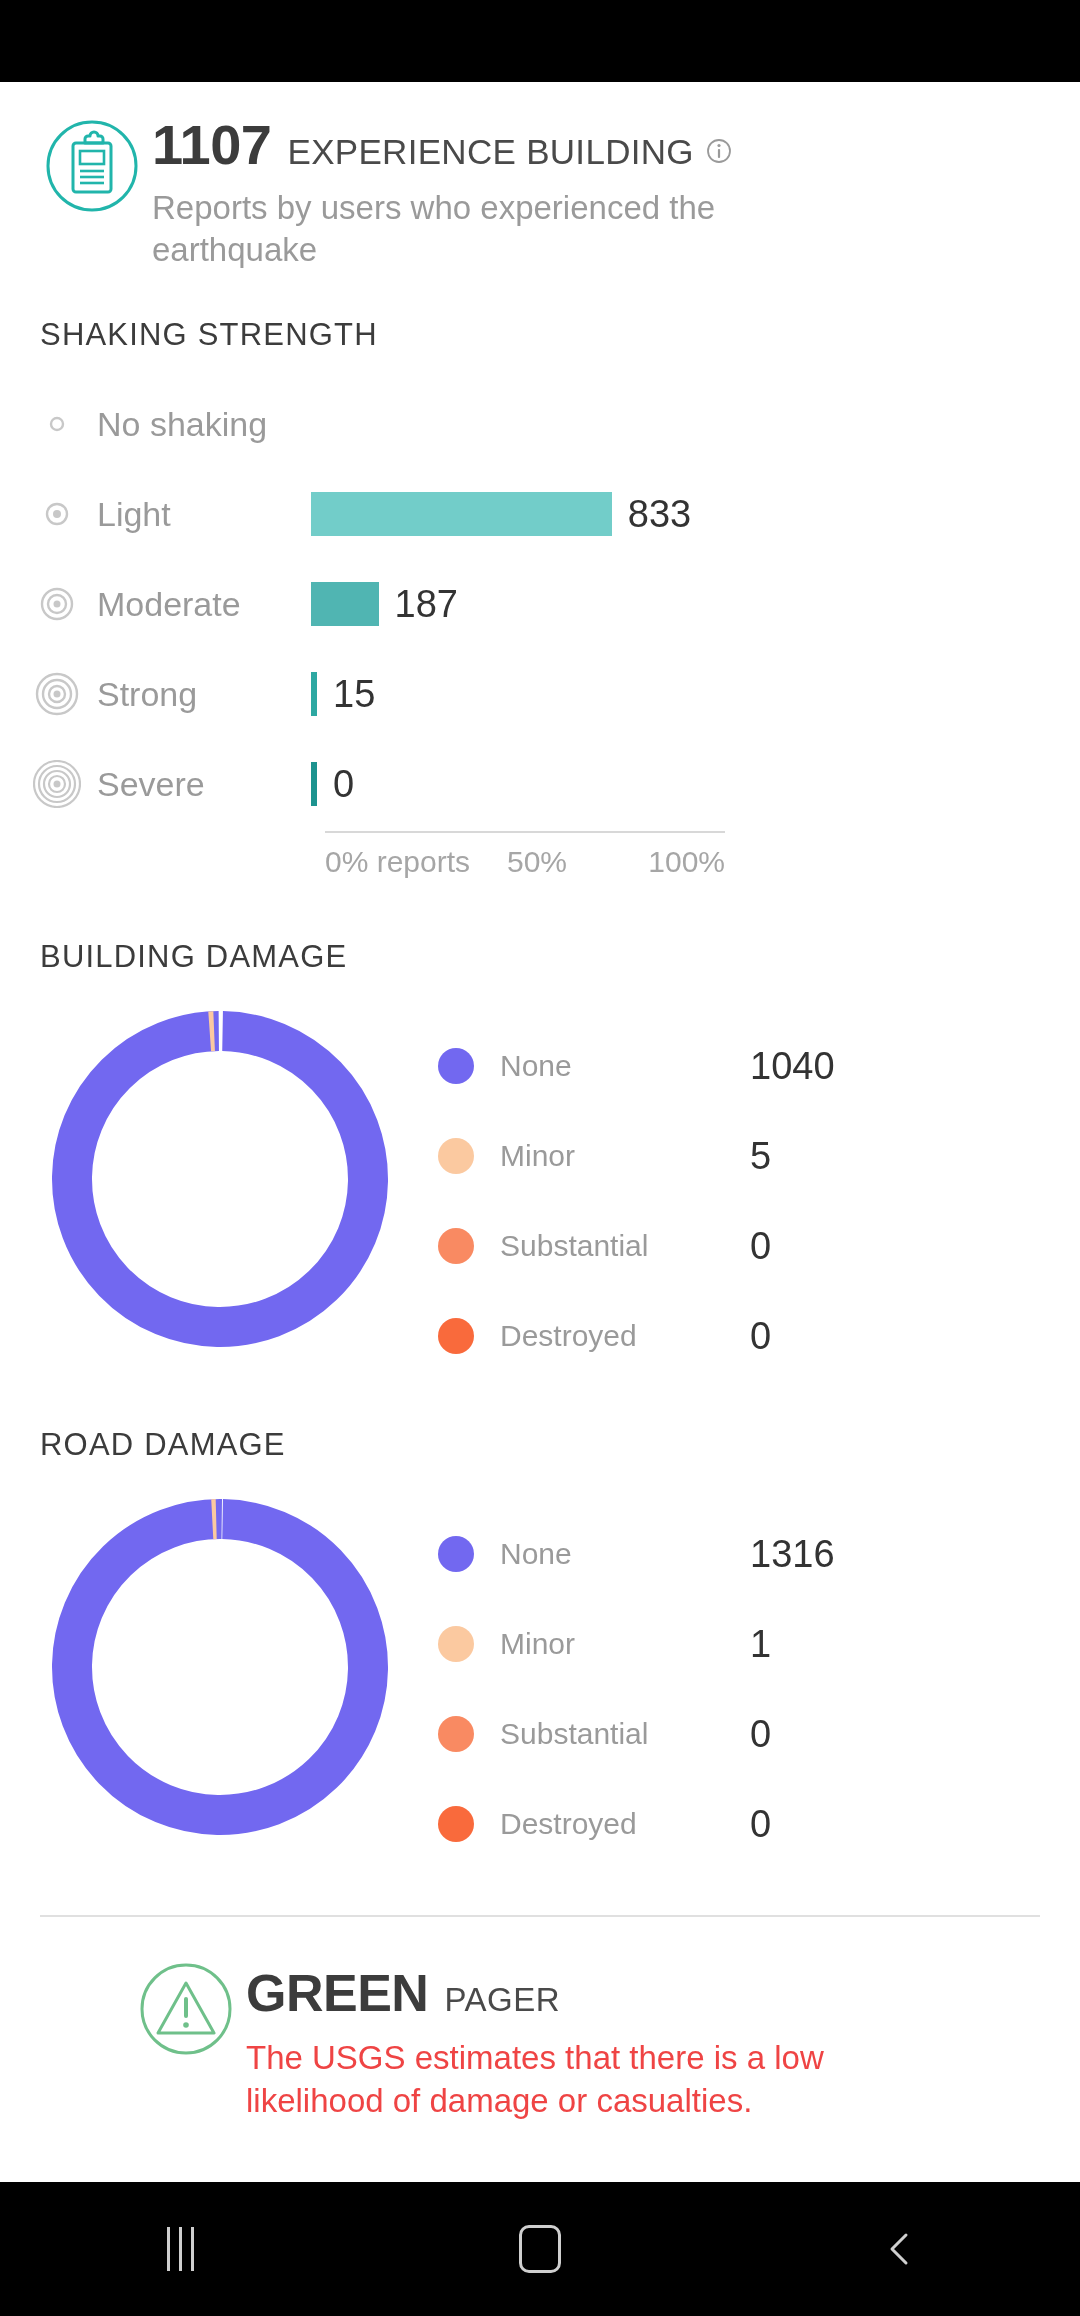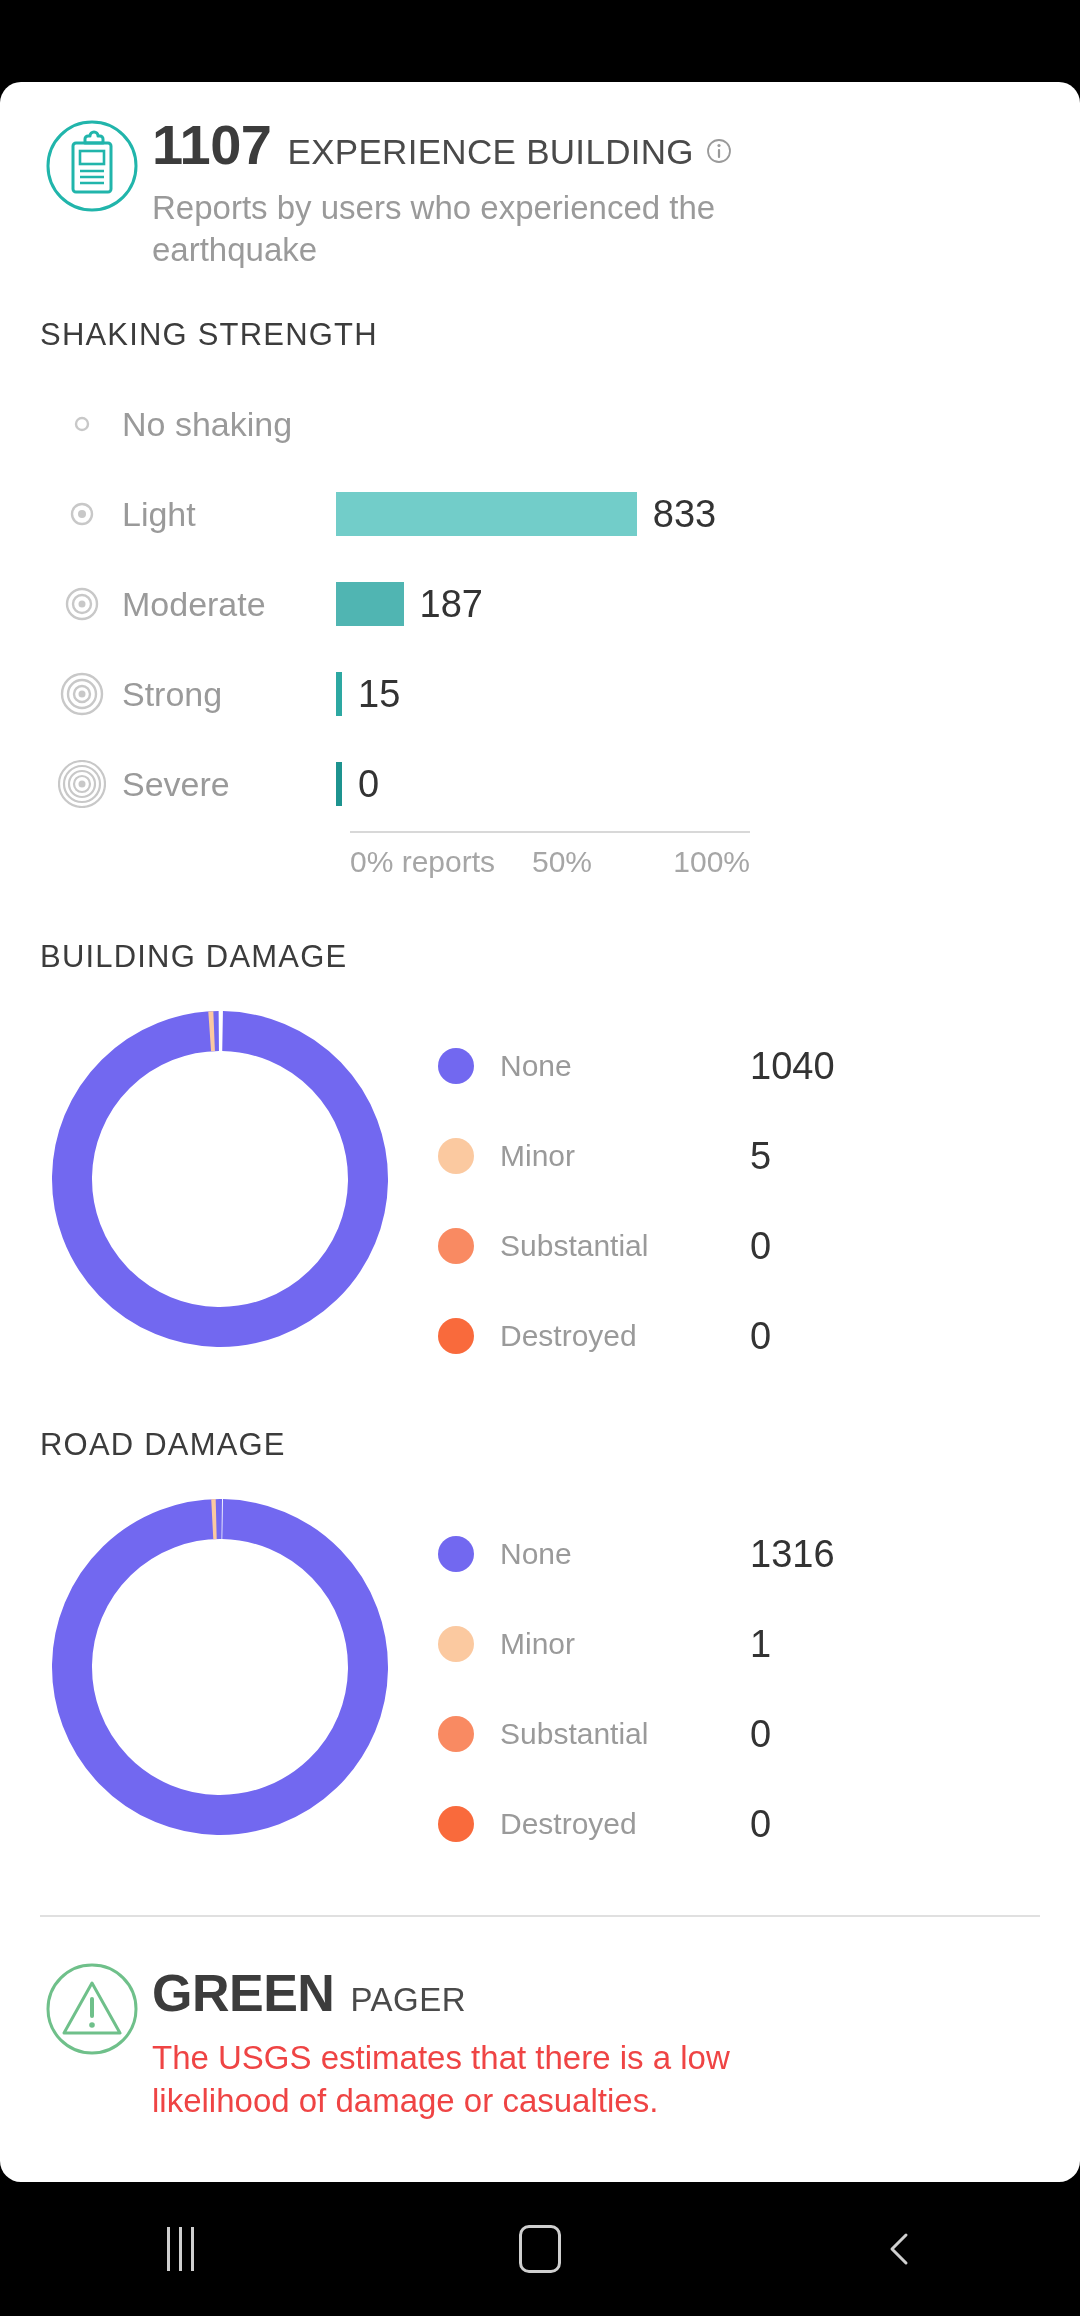--- a/index.html
+++ b/index.html
@@ -17,21 +17,20 @@
   .status-bar {
     position: absolute; top: 0; left: 0;
     width: 1080px; height: 82px;
     background: #000;
   }
   .sheet {
     position: absolute; top: 82px; left: 0;
     width: 1080px; height: 2100px;
     background: #ffffff;
     overflow: hidden;
-    border-radius: 21px;
   }
   .nav-bar {
     position: absolute; bottom: 0; left: 0;
     width: 1080px; height: 134px;
     background: #000;
     display: flex; align-items: center; justify-content: space-around;
   }
   .nav-btn {
     width: 160px; height: 134px;
     display: flex; align-items: center; justify-content: center;
@@ -81,21 +80,21 @@
 
   
   .sec-title {
     font-size: 31px; color: #3c3c3c; letter-spacing: 1.2px;
     padding: 0 40px; margin-top: 46px;
   }
 
   
   .shake {
     margin-top: 26px;
-    padding: 0 40px 0 56px;
+    padding: 0 40px 0 31px;
   }
   .shake-row {
     display: flex; align-items: center; height: 90px;
   }
   .shake-ico {
     width: 52px; flex: 0 0 52px;
     display: flex; align-items: center; justify-content: center;
   }
   .shake-name {
     flex: 0 0 228px;
@@ -157,21 +156,21 @@
   .legend-value {
     font-size: 38px; color: #333; font-weight: 500;
   }
 
   
   .divider {
     height: 2px; background: #e0e0e0;
     margin: 46px 40px 0 40px;
   }
   .pager {
-    display: flex; padding: 40px 40px 0 40px;
+    display: flex; padding: 40px 40px 0 40px; justify-content: center;
   }
   .pager-icon { width: 104px; height: 104px; flex: 0 0 104px; }
   .pager-body { margin-left: 8px; padding-top: 6px; }
   .pager-title-row { display: flex; align-items: baseline; }
   .pager-level {
     font-size: 52px; font-weight: bold; color: #3c3c3c;
     letter-spacing: -0.5px;
   }
   .pager-word {
     font-size: 33px; color: #4a4a4a; margin-left: 16px;

